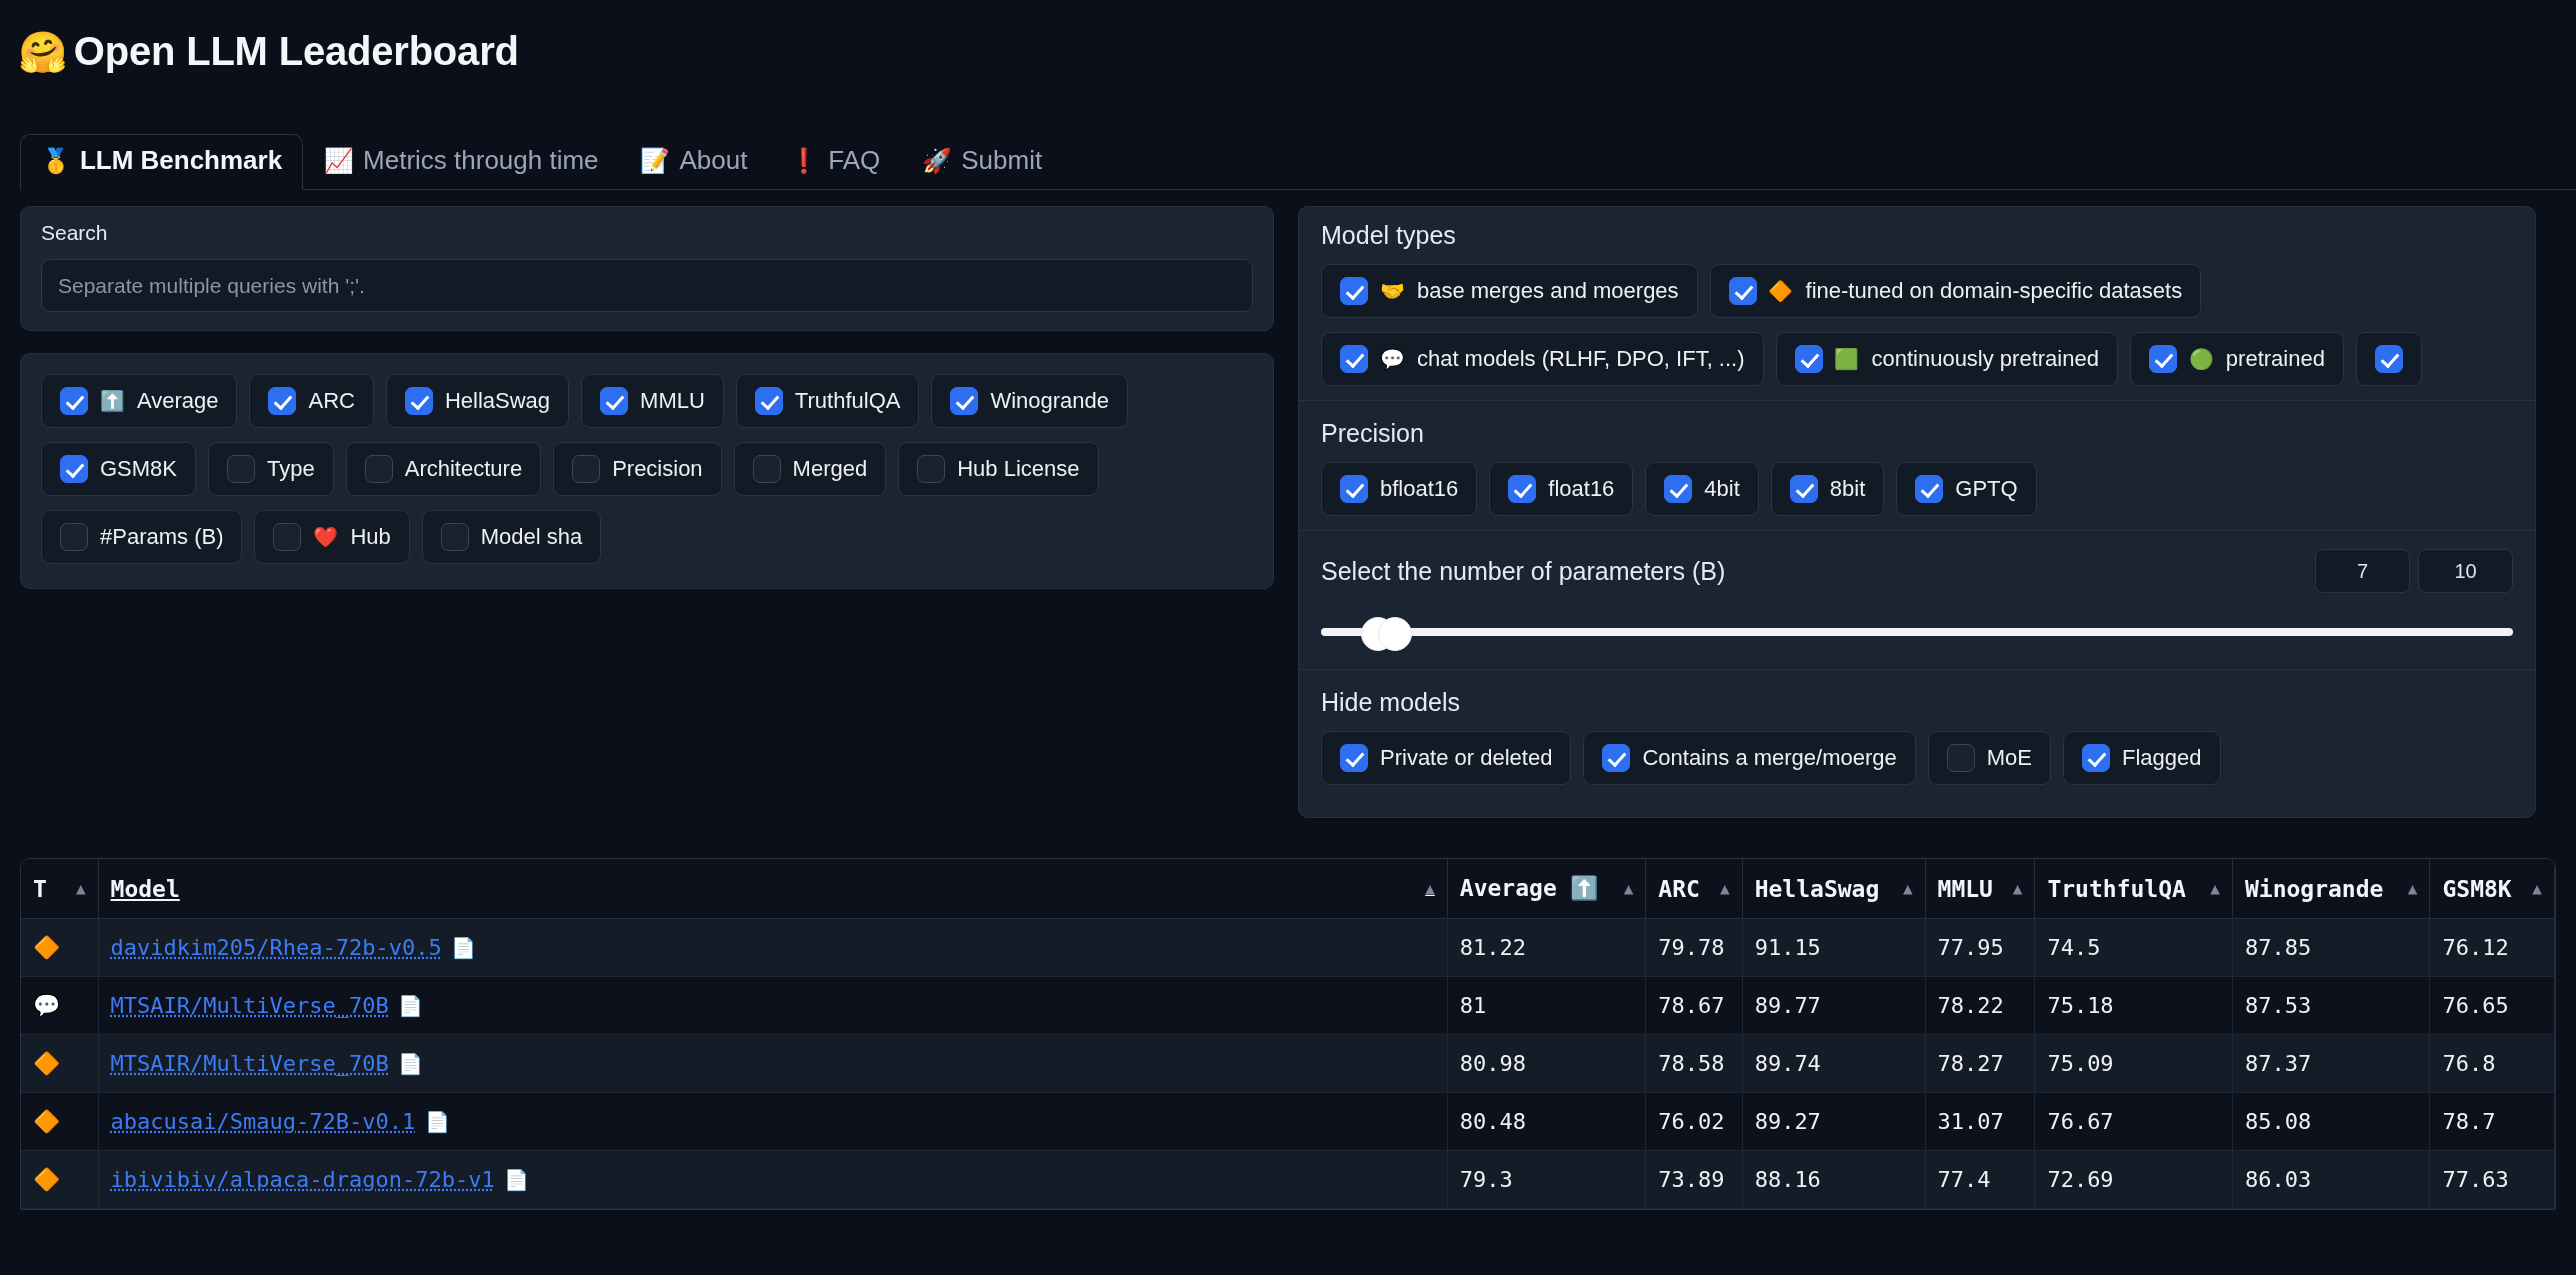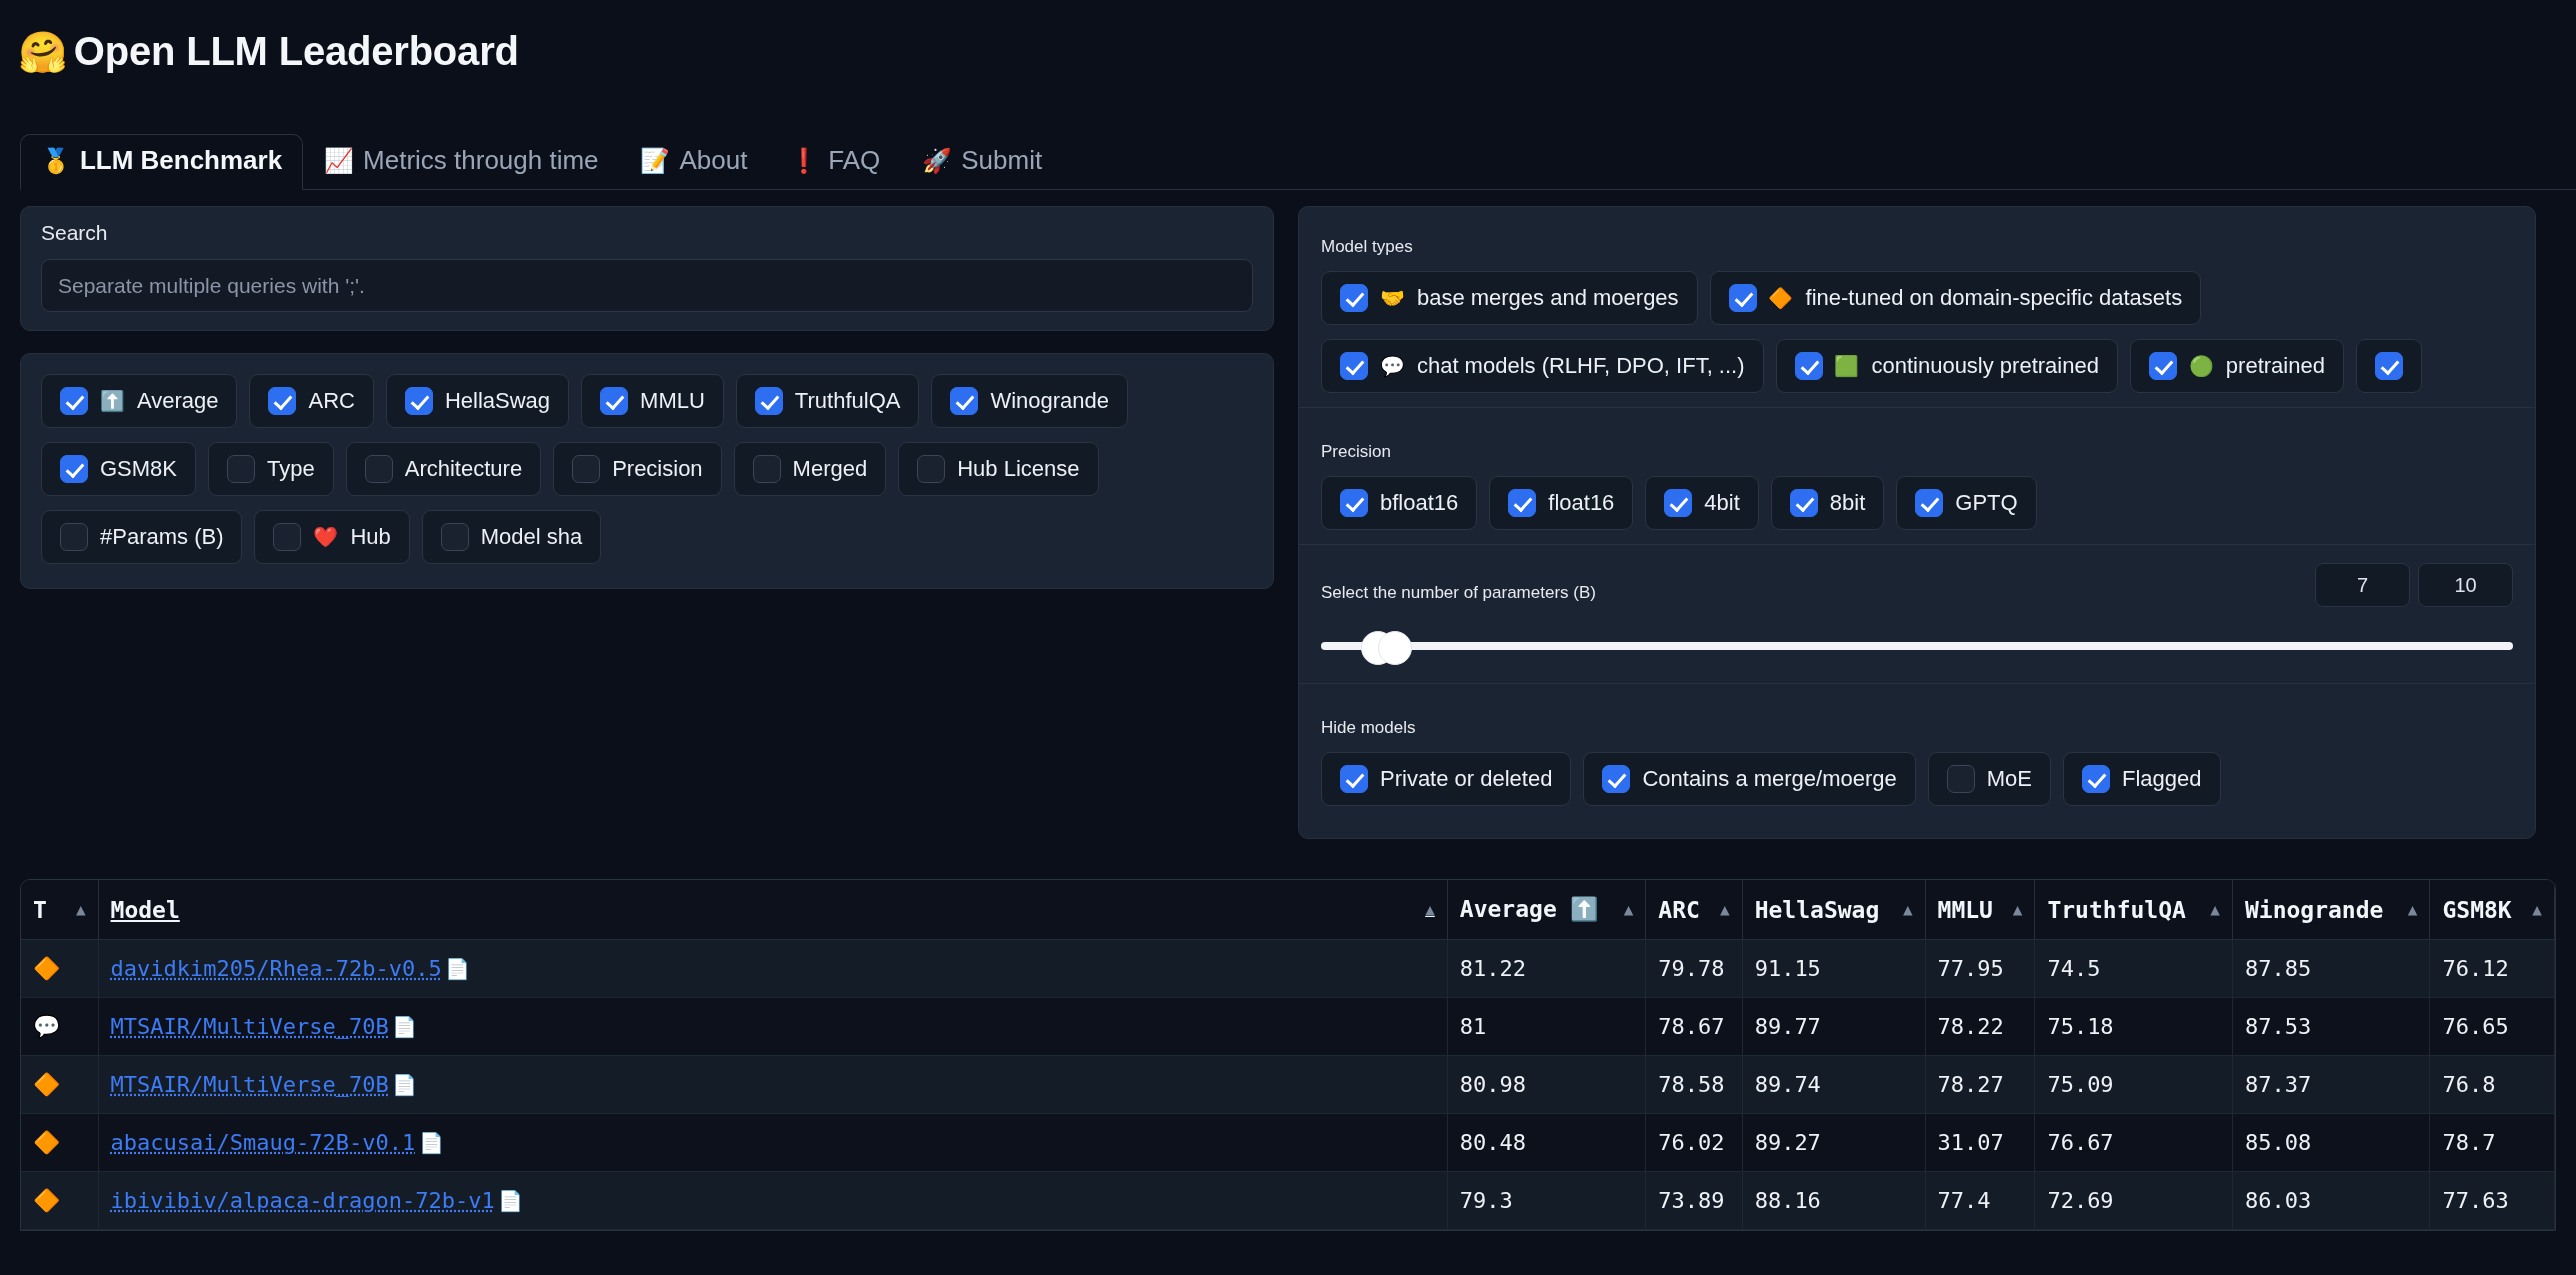--- a/index.html
+++ b/index.html
@@ -122,21 +122,21 @@
     position: absolute; left: 9px; top: 4px;
     width: 7px; height: 14px;
     border: solid #ffffff; border-width: 0 3px 3px 0;
     transform: rotate(42deg);
   }
 
   
   #filters-panel { padding: 0 0 18px 0; }
   .filter-section { padding: 0 22px; }
   .filter-section + .filter-section { border-top: 1px solid #27313f; margin-top: 12px; padding-top: 4px; }
-  .filter-title { font-size: 17px; color: #e7eaf0; padding: 14px 0 2px 0; margin-top: 16px; }
+  .filter-title { font-size: 25px; color: #e7eaf0; padding: 14px 0 2px 0; }
   .filter-chips { display: flex; flex-wrap: wrap; gap: 12px; margin: 12px 0 14px 0; }
 
   
   .params-head { display: flex; align-items: center; justify-content: space-between; padding-top: 14px;}
   .params-head .filter-title { padding: 0; }
   .param-boxes { display: flex; gap: 8px; }
   .param-box {
     width: 95px; height: 44px;
     background: #121a26;
     border: 1px solid #2a3444;
@@ -198,21 +198,21 @@
 
   td.col-t { width: 73px; text-align: left; }
   td.col-t .t-ico { font-size: 22px; }
   .model-link {
     color: #3d7cf5;
     text-decoration: underline;
     text-decoration-style: dotted;
     font-family: "DejaVu Sans Mono", monospace;
     font-size: 22px;
   }
-  .model-cell { display: inline-flex; align-items: center; gap: 4px; }
+  .model-cell { display: inline-flex; align-items: center; gap: 10px; }
   .page-ico { font-size: 20px; }
   th.th-t { width: 73px; }
   th.th-model { width: 1278px; text-decoration: underline; }
   th.th-num { width: 0; }
 </style>
 </head>
 <body>
 
 <div id="app-header">
   <span class="logo-emoji">🤗</span>

